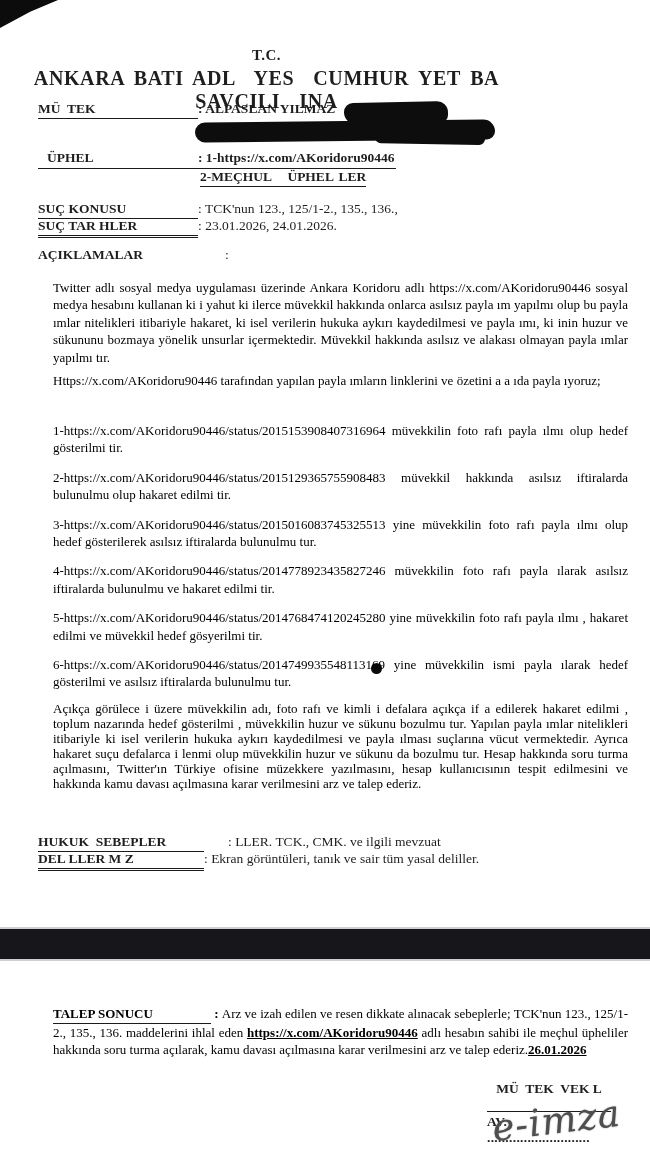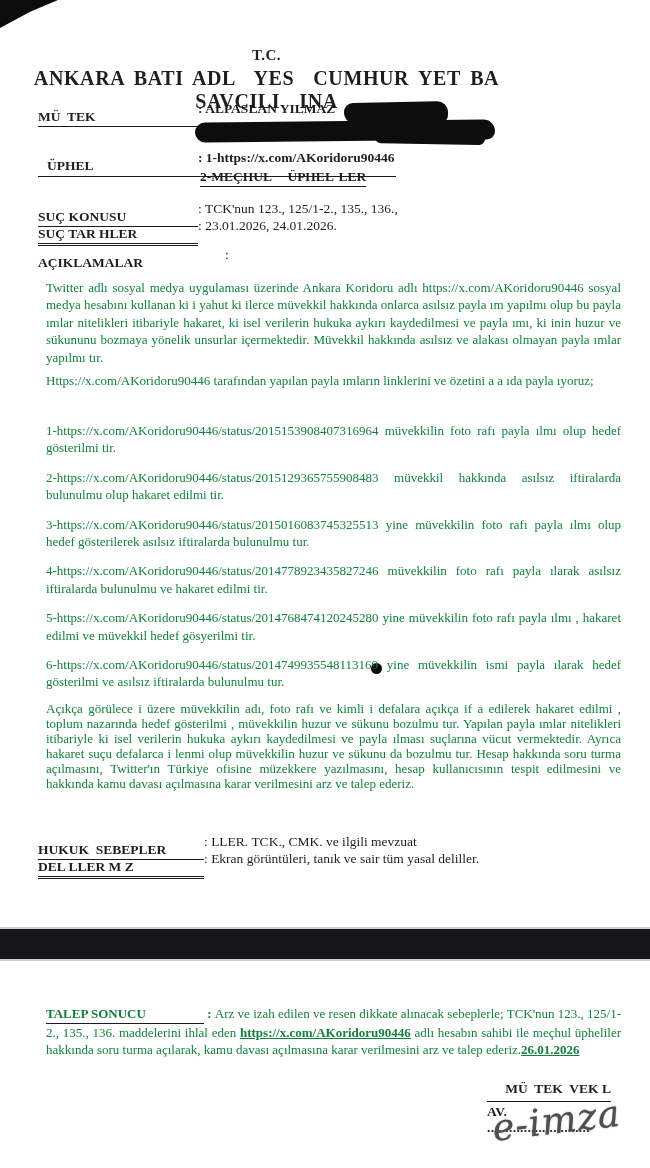--- a/index.html
+++ b/index.html
@@ -18,56 +18,56 @@
     border-top:2px solid #cfcfd4;border-bottom:2px solid #cfcfd4;}
   .ink-dot{position:absolute;left:371px;top:663px;width:11px;height:11px;border-radius:50%;background:#0a0a0a;}
 
   
   .hdr{position:absolute;left:0;width:533px;text-align:center;font-weight:bold;white-space:pre-wrap;}
   .hdr.tc{top:47px;font-size:15px;letter-spacing:.5px;}
   .hdr.court{top:67px;font-size:20px;letter-spacing:.6px;word-spacing:4px;}
 
   
   .frow{position:absolute;left:38px;display:flex;align-items:flex-start;font-size:13.5px;}
-  .lbl{font-weight:bold;white-space:pre-wrap;border-bottom:1.6px solid #1b1b1b;width:160px;flex:0 0 160px;padding-bottom:1px;margin-top:8px;}
+  .lbl{font-weight:bold;white-space:pre-wrap;border-bottom:1.6px solid #1b1b1b;width:160px;flex:0 0 160px;padding-bottom:1px;}
   .lbl.noline{border-bottom:none;}
   .lbl.dbl{border-bottom:3px double #1b1b1b;}
   .val{white-space:pre-wrap;}
   .val.b{font-weight:bold;}
   .row-musteki{top:101px;}
   .row-supheli{top:150px;width:358px;border-bottom:1.7px solid #1b1b1b;padding-bottom:1px;}
   .row-supheli .lbl{border-bottom:none;padding-left:9px;width:151px;flex:0 0 151px;}
   .supheli2{position:absolute;left:200px;top:169px;font-weight:bold;font-size:13.5px;
     border-bottom:1.7px solid #1b1b1b;padding-bottom:1px;white-space:pre-wrap;word-spacing:2px;}
   .row-konusu{top:201px;}
   .row-tarih{top:218px;}
   .row-aciklama{top:247px;}
   .row-aciklama .lbl{width:187px;flex:0 0 187px;}
-  .row-hukuki{top:834px;}
+  .row-hukuki{top:834px;gap:24px;}
   .row-hukuki .lbl{width:166px;flex:0 0 166px;}
   .row-deliller{top:851px;}
   .row-deliller .lbl{width:166px;flex:0 0 166px;}
 
   
-  .para{position:absolute;left:46px;width:575px;font-size:13px;line-height:17.4px;
-    text-align:justify;text-align-last:left;color:#15803d;}
+  .para{position:absolute;left:53px;width:575px;font-size:13px;line-height:17.4px;
+    text-align:justify;text-align-last:left;color:#000000;}
   .p1{top:279px;}
   .p2{top:372px;}
   .items{top:422px;}
   .items p{margin:0 0 12px 0;}
   .closing{top:701px;line-height:15px;}
   .talep{top:1005px;line-height:17.6px;}
   .talep .tlbl{font-weight:bold;display:inline-block;width:158px;border-bottom:1.6px solid #1b1b1b;white-space:pre-wrap;}
   .talep .tcolon{font-weight:bold;}
   .talep .turl{font-weight:bold;text-decoration:underline;}
   .talep .tdate{font-weight:bold;text-decoration:underline;}
 
   
   .sig{position:absolute;left:487px;top:1081px;width:124px;font-size:13.5px;font-weight:bold;}
-  .sig .s1{border-bottom:1.7px solid #1b1b1b;text-align:right;padding-bottom:4px;white-space:pre-wrap;}
+  .sig .s1{border-bottom:1.7px solid #1b1b1b;text-align:center;padding-bottom:14px;white-space:pre-wrap;}
   .sig .s2{padding-top:2px;white-space:pre-wrap;letter-spacing:.3px;}
   .esign{position:absolute;left:492px;top:1098px;width:150px;font-size:37px;font-style:italic;
     font-family:"DejaVu Serif", serif;color:#4e4e4e;transform:rotate(-7deg);
     text-shadow:0 0 1.4px #7a7a7a;letter-spacing:1px;}
 </style>
 </head>
 <body>
 
 <div class="page">
 

